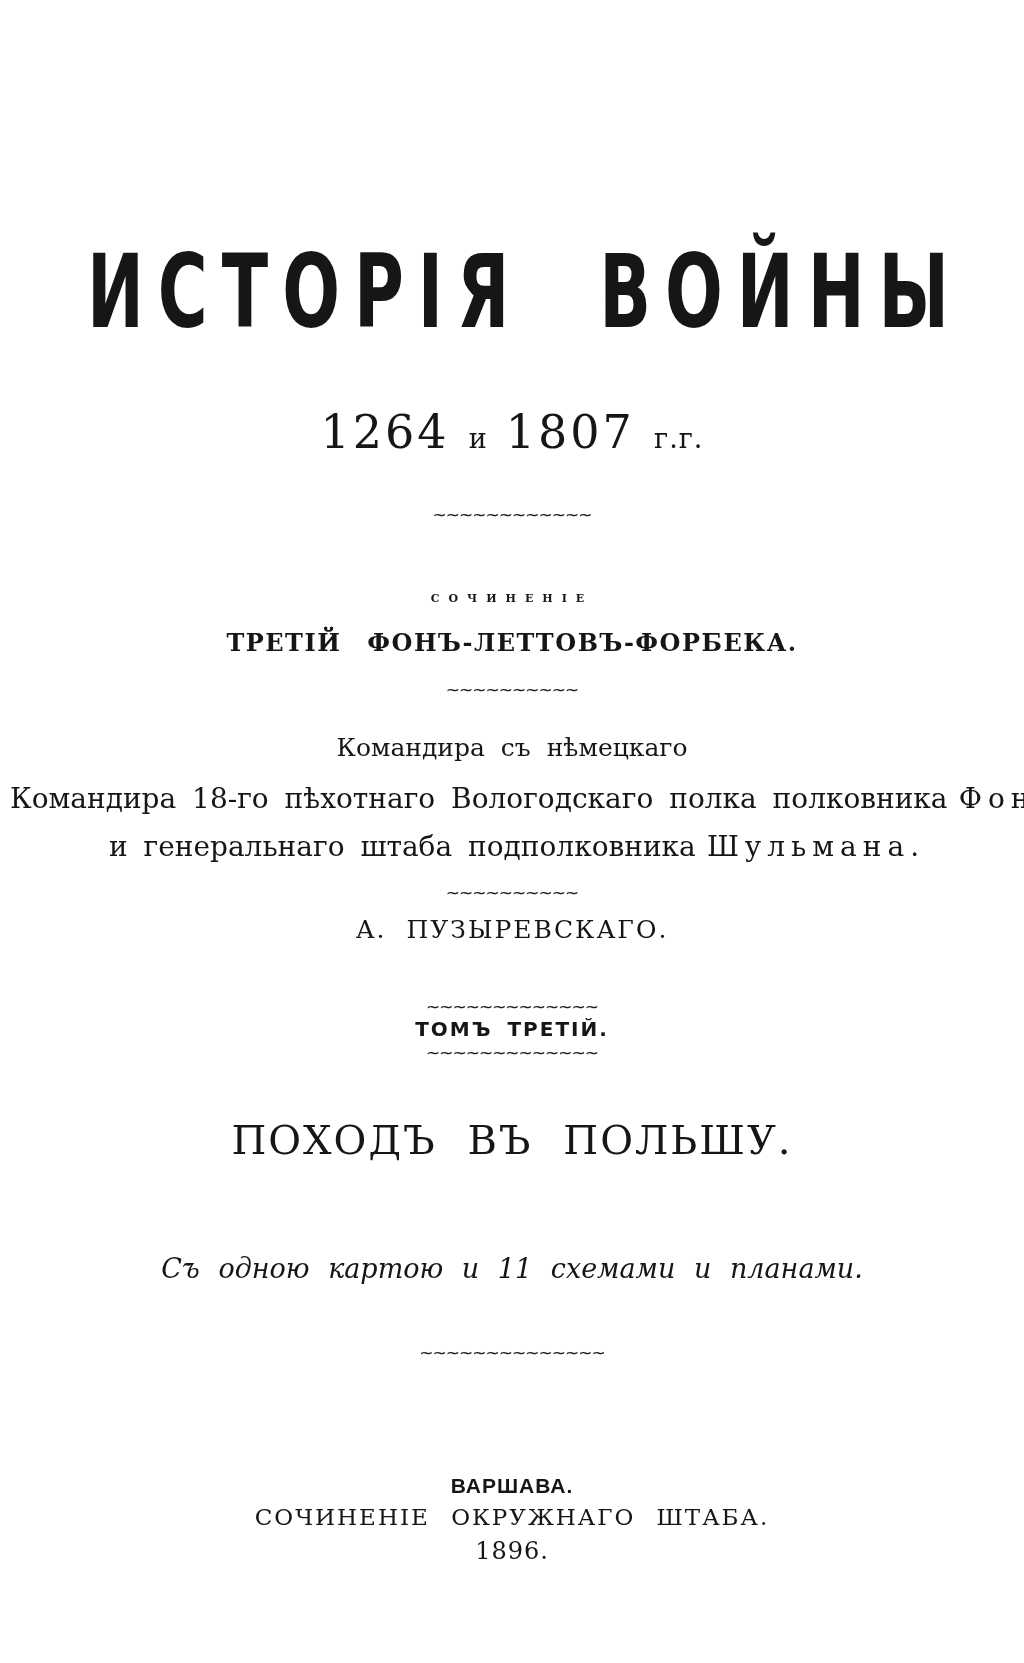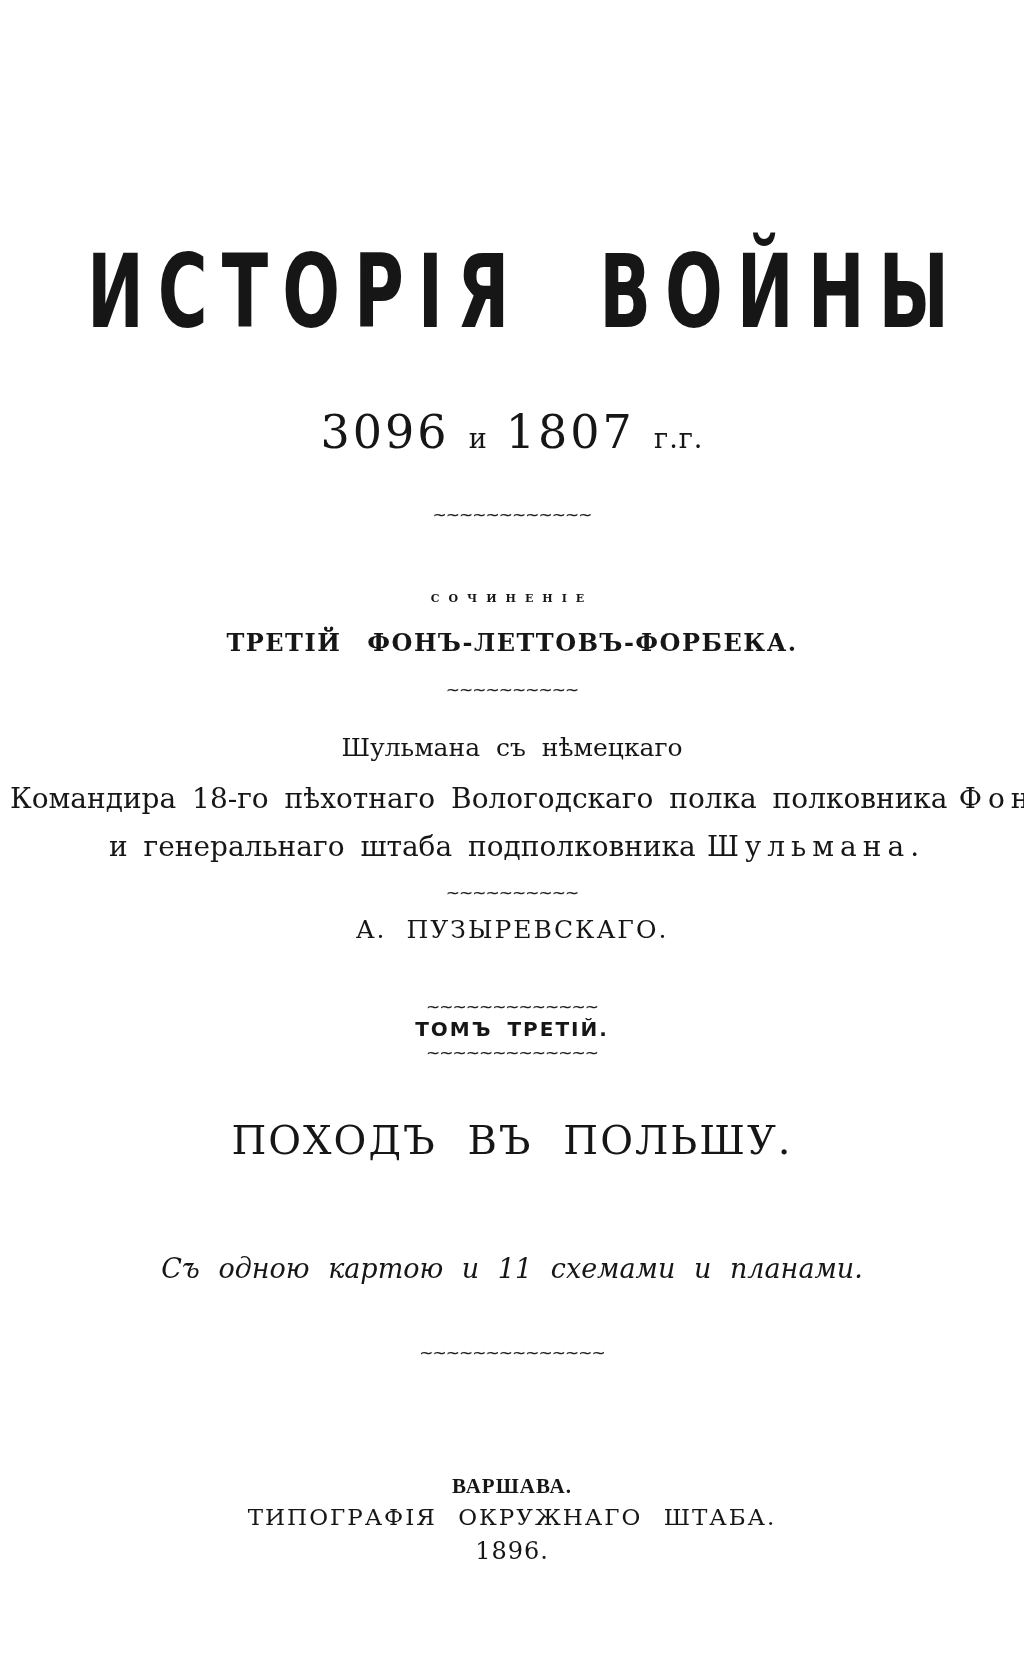--- a/index.html
+++ b/index.html
@@ -94,60 +94,60 @@
   .subtitle-row { margin-top: 52px; line-height: 52px; }
   .subtitle { font-size: 40px; letter-spacing: 2px; word-spacing: 16px; }
 
   
   .note-row { margin-top: 76px; line-height: 36px; }
   .note { font-size: 27px; font-style: italic; word-spacing: 10px; }
 
   
   .city-row { margin-top: 110px; line-height: 26px; }
   .city {
-    font-family: Liberation Serif, serif;
+    font-family: Liberation Sans, sans-serif;
     font-weight: 700;
     font-size: 21px;
     letter-spacing: 1px;
   }
   .publisher-row { margin-top: 2px; line-height: 28px; }
   .publisher { font-size: 23px; letter-spacing: 2px; word-spacing: 12px; }
   .year-row { margin-top: 4px; line-height: 26px; }
   .imprint-year { font-size: 24px; letter-spacing: 1px; }
 </style>
 </head>
 <body>
 
 <div class="page">
 
   <div class="row title-row">
     <span class="main-title">ИСТОРІЯ ВОЙНЫ</span>
   </div>
 
   <div class="row years-row">
-    <span class="years-num">3096</span>
+    <span class="years-num">1264</span>
     <span class="years-small">и</span>
     <span class="years-num">1807</span>
     <span class="years-suffix">г.г.</span>
   </div>
 
   <div class="row sq sq1">~~~~~~~~~~~~</div>
 
   <div class="row work-row">
     <span class="work-label">СОЧИНЕНІЕ</span>
   </div>
 
   <div class="row author-row">
     <span class="author-name">ТРЕТІЙ ФОНЪ-ЛЕТТОВЪ-ФОРБЕКА.</span>
   </div>
 
   <div class="row sq sq2">~~~~~~~~~~</div>
 
   <div class="row trans-head-row">
-    <span class="trans-head">Шульмана съ нѣмецкаго</span>
+    <span class="trans-head">Командира съ нѣмецкаго</span>
   </div>
 
   <div class="row trans-l1-row">
     <span class="trans-line">Командира 18-го пѣхотнаго Вологодскаго полка полковника</span>
     <span class="trans-line spaced">Фонъ-Фохта</span>
   </div>
 
   <div class="row trans-l2-row">
     <span class="trans-line">и генеральнаго штаба подполковника</span>
     <span class="trans-line spaced">Шульмана.</span>
@@ -176,20 +176,20 @@
     <span class="note">Съ одною картою и 11 схемами и планами.</span>
   </div>
 
   <div class="row sq sq6">~~~~~~~~~~~~~~</div>
 
   <div class="row city-row">
     <span class="city">ВАРШАВА.</span>
   </div>
 
   <div class="row publisher-row">
-    <span class="publisher">ТИПОГРАФІЯ ОКРУЖНАГО ШТАБА.</span>
+    <span class="publisher">СОЧИНЕНІЕ ОКРУЖНАГО ШТАБА.</span>
   </div>
 
   <div class="row year-row">
     <span class="imprint-year">1896.</span>
   </div>
 
 </div>
 
 </body></html>

